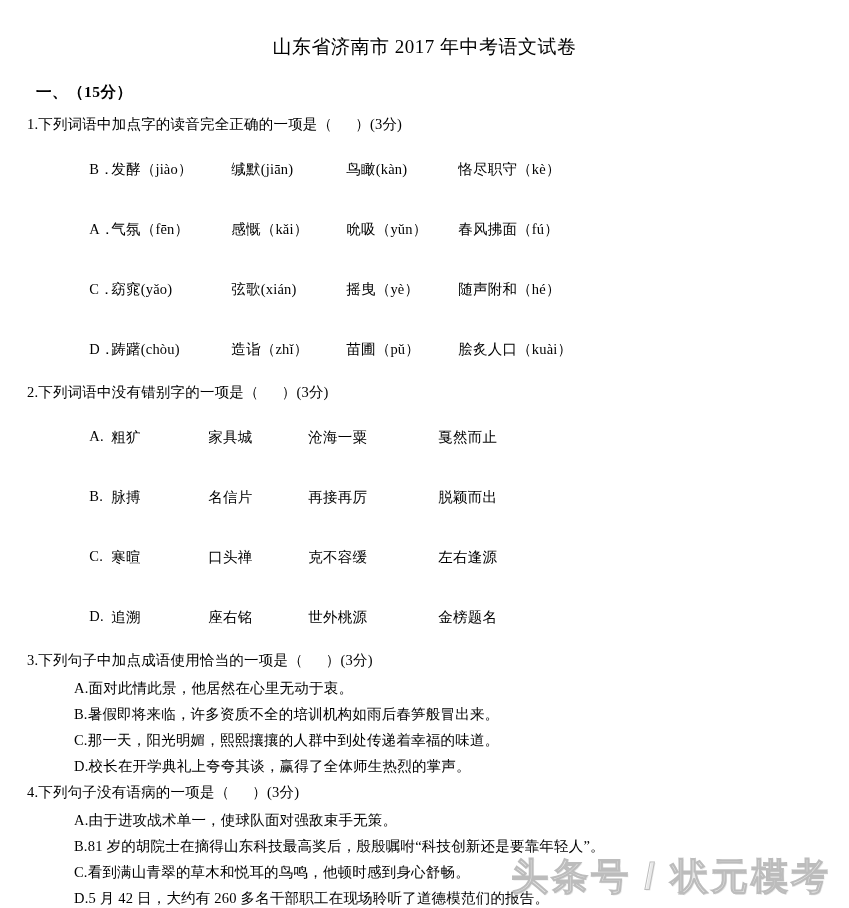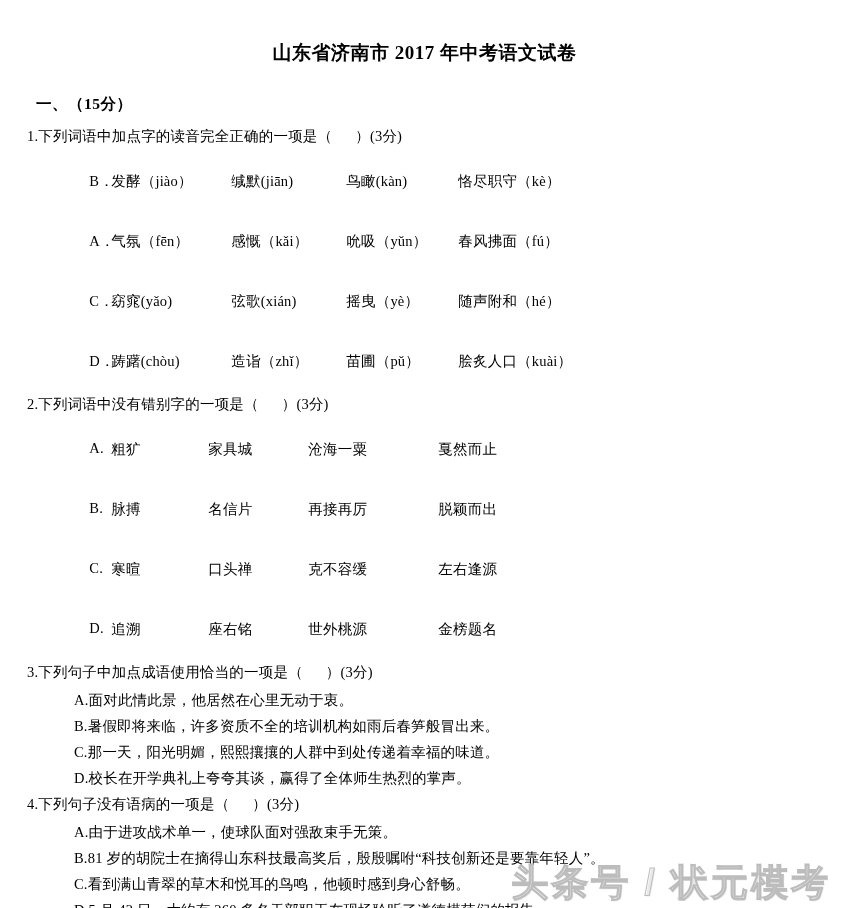--- a/index.html
+++ b/index.html
@@ -19,24 +19,24 @@
     position: relative;
     width: 849px;
     height: 908px;
     box-sizing: border-box;
     padding: 0;
   }
 
   
   .doc-title {
     text-align: center;
-    font-weight: bold;
+    font-weight: normal;
     font-size: 19px;
     letter-spacing: 0.5px;
-    margin: 14px;
+    margin: 8px;
     padding-top: 26px;
     padding-bottom: 2px;
     font-family: "Liberation Serif", "DejaVu Serif", serif;
   }
 
   
   .section-head {
     font-weight: bold;
     font-size: 15.5px;
     margin: 0;

